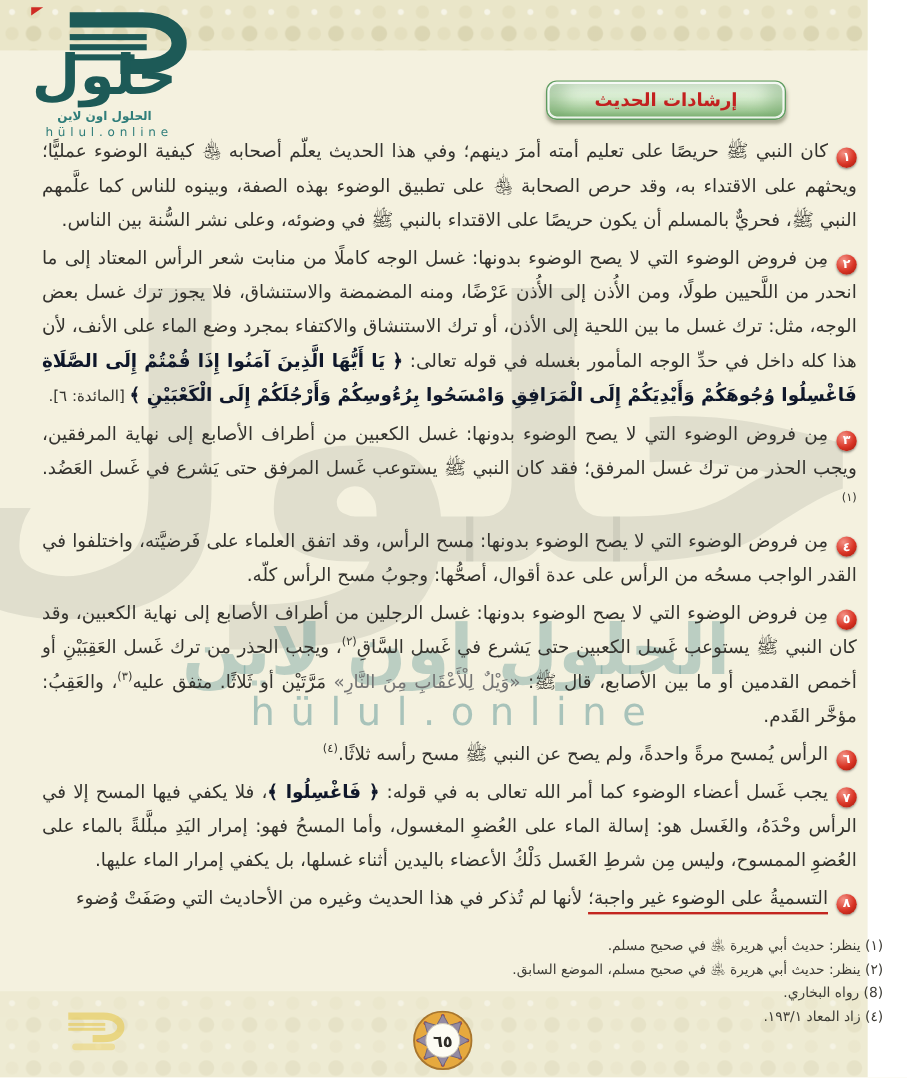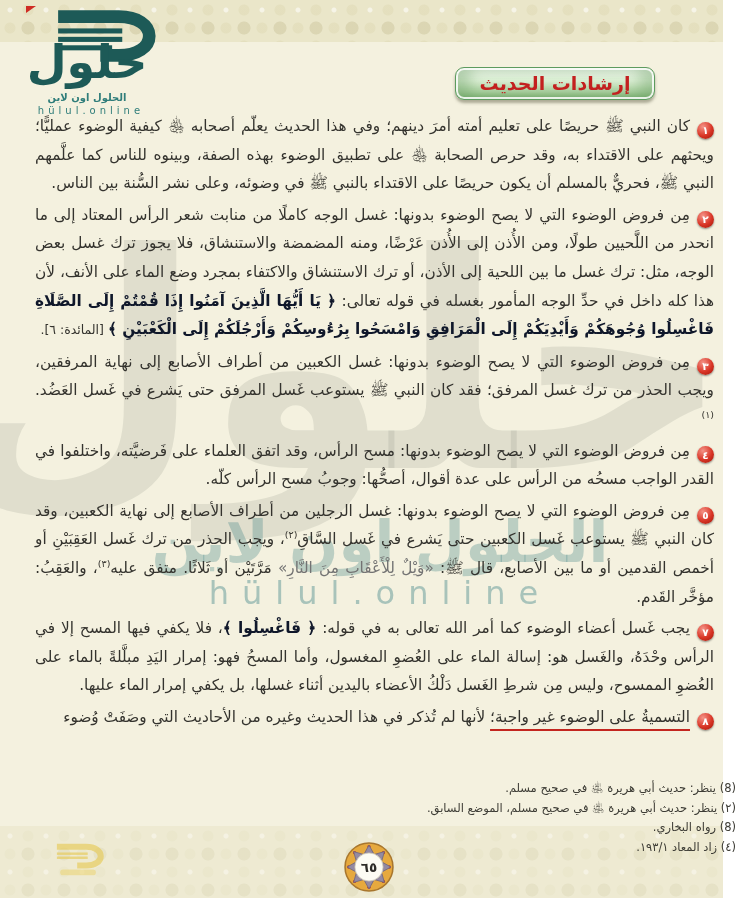--- a/index.html
+++ b/index.html
@@ -27,21 +27,21 @@
     color:#2f7d7a;font-size:10px;font-weight:bold;letter-spacing:1px;}
   .logo-domain{position:absolute;left:4px;top:103px;width:158px;text-align:center;
     color:#2f7d7a;font-size:10px;letter-spacing:4px;}
   
   .banner{position:absolute;top:67px;left:455px;width:198px;height:31px;border-radius:9px;
     background:linear-gradient(180deg,#f5fbf2 0%,#dcefd5 40%,#a9d09e 78%,#7fb475 100%);
     border:1px solid #5d9b5f;
     box-shadow:0 3px 3px rgba(100,100,75,.5), inset 0 0 0 2px rgba(255,255,255,.85),
                inset -14px 0 14px rgba(95,150,90,.35), inset 14px 0 14px rgba(95,150,90,.35);
     text-align:center;}
-  .banner span{color:#c3201f;font-weight:bold;font-size:19px;line-height:31px;}
+  .banner span{color:#c3201f;font-weight:bold;font-size:15px;line-height:31px;}
   
   .content{position:absolute;top:112px;right:42px;width:679px;direction:rtl;
     text-align:justify;font-size:15.3px;line-height:28.6px;color:#34332e;}
   .item{margin-bottom:3px;}
   .badge{display:inline-flex;width:17px;height:17px;border-radius:50%;
     background:radial-gradient(circle at 35% 28%,#f49387,#d93526 55%,#9e1306);
     color:#fff;font-size:10.5px;font-weight:bold;justify-content:center;align-items:center;
     margin-left:7px;vertical-align:-3px;box-shadow:0 1px 2px rgba(0,0,0,.45);}
   .seg-normal{}
   .seg-verse{color:#0f172a;font-weight:bold;}
@@ -96,26 +96,27 @@
   <div class="banner">
     <span>إرشادات الحديث</span>
   </div>
 
   <div class="content">
       <div class="item"><span class="badge">١</span><span class="seg-normal">كان النبي ﷺ حريصًا على تعليم أمته أمرَ دينهم؛ وفي هذا الحديث يعلّم أصحابه ﵃ كيفية الوضوء عمليًّا؛ ويحثهم على الاقتداء به، وقد حرص الصحابة ﵃ على تطبيق الوضوء بهذه الصفة، وبينوه للناس كما علَّمهم النبي ﷺ، فحريٌّ بالمسلم أن يكون حريصًا على الاقتداء بالنبي ﷺ في وضوئه، وعلى نشر السُّنة بين الناس.</span></div>
       <div class="item"><span class="badge">٢</span><span class="seg-normal">مِن فروض الوضوء التي لا يصح الوضوء بدونها: غسل الوجه كاملًا من منابت شعر الرأس المعتاد إلى ما انحدر من اللَّحيين طولًا، ومن الأُذن إلى الأُذن عَرْضًا، ومنه المضمضة والاستنشاق، فلا يجوز ترك غسل بعض الوجه، مثل: ترك غسل ما بين اللحية إلى الأذن، أو ترك الاستنشاق والاكتفاء بمجرد وضع الماء على الأنف، لأن هذا كله داخل في حدِّ الوجه المأمور بغسله في قوله تعالى: </span><span class="seg-verse">﴿ يَا أَيُّهَا الَّذِينَ آمَنُوا إِذَا قُمْتُمْ إِلَى الصَّلَاةِ فَاغْسِلُوا وُجُوهَكُمْ وَأَيْدِيَكُمْ إِلَى الْمَرَافِقِ وَامْسَحُوا بِرُءُوسِكُمْ وَأَرْجُلَكُمْ إِلَى الْكَعْبَيْنِ ﴾</span><span class="seg-citation"> [المائدة: ٦].</span></div>
       <div class="item"><span class="badge">٣</span><span class="seg-normal">مِن فروض الوضوء التي لا يصح الوضوء بدونها: غسل الكعبين من أطراف الأصابع إلى نهاية المرفقين، ويجب الحذر من ترك غسل المرفق؛ فقد كان النبي ﷺ يستوعب غَسل المرفق حتى يَشرع في غَسل العَضُد.</span><span class="seg-sup">(١)</span></div>
       <div class="item"><span class="badge">٤</span><span class="seg-normal">مِن فروض الوضوء التي لا يصح الوضوء بدونها: مسح الرأس، وقد اتفق العلماء على فَرضيَّته، واختلفوا في القدر الواجب مسحُه من الرأس على عدة أقوال، أصحُّها: وجوبُ مسح الرأس كلّه.</span></div>
       <div class="item"><span class="badge">٥</span><span class="seg-normal">مِن فروض الوضوء التي لا يصح الوضوء بدونها: غسل الرجلين من أطراف الأصابع إلى نهاية الكعبين، وقد كان النبي ﷺ يستوعب غَسل الكعبين حتى يَشرع في غَسل السَّاقِ</span><span class="seg-sup">(٢)</span><span class="seg-normal">، ويجب الحذر من ترك غَسل العَقِبَيْنِ أو أخمص القدمين أو ما بين الأصابع، قال ﷺ: </span><span class="seg-blue">«وَيْلٌ لِلْأَعْقَابِ مِنَ النَّارِ»</span><span class="seg-normal"> مَرَّتَيْن أو ثَلاثًا. متفق عليه</span><span class="seg-sup">(٣)</span><span class="seg-normal">، والعَقِبُ: مؤخَّر القَدم.</span></div>
+      <div class="item"><span class="badge">٦</span><span class="seg-normal">الرأس يُمسح مرةً واحدةً، ولم يصح عن النبي ﷺ مسح رأسه ثلاثًا.</span><span class="seg-sup">(٤)</span></div>
       <div class="item"><span class="badge">٧</span><span class="seg-normal">يجب غَسل أعضاء الوضوء كما أمر الله تعالى به في قوله: </span><span class="seg-verse">﴿ فَاغْسِلُوا ﴾</span><span class="seg-normal">، فلا يكفي فيها المسح إلا في الرأس وحْدَهُ، والغَسل هو: إسالة الماء على العُضوِ المغسول، وأما المسحُ فهو: إمرار اليَدِ مبلَّلةً بالماء على العُضوِ الممسوح، وليس مِن شرطِ الغَسل دَلْكُ الأعضاء باليدين أثناء غسلها، بل يكفي إمرار الماء عليها.</span></div>
       <div class="item"><span class="badge">٨</span><span class="seg-redline">التسميةُ على الوضوء غير واجبة؛</span><span class="seg-normal"> لأنها لم تُذكر في هذا الحديث وغيره من الأحاديث التي وصَفَتْ وُضوء</span></div>
     </div>
 
   <div class="footnotes">
-      <div>(8) ينظر: حديث أبي هريرة ﵁ في صحيح مسلم.</div>
+      <div>(١) ينظر: حديث أبي هريرة ﵁ في صحيح مسلم.</div>
       <div>(٢) ينظر: حديث أبي هريرة ﵁ في صحيح مسلم، الموضع السابق.</div>
       <div>(8) رواه البخاري.</div>
       <div>(٤) زاد المعاد ١٩٣/١.</div>
     </div>
 
   <svg class="medallion" width="50" height="50" viewBox="0 0 48 48">
     <circle cx="24" cy="24" r="23" fill="#e6a93e" stroke="#a8762e" stroke-width="1.5"></circle>
     <g fill="#c23a23">
       <circle cx="24" cy="4.5" r="1.6"></circle>
         <circle cx="24" cy="43.5" r="1.6"></circle>

